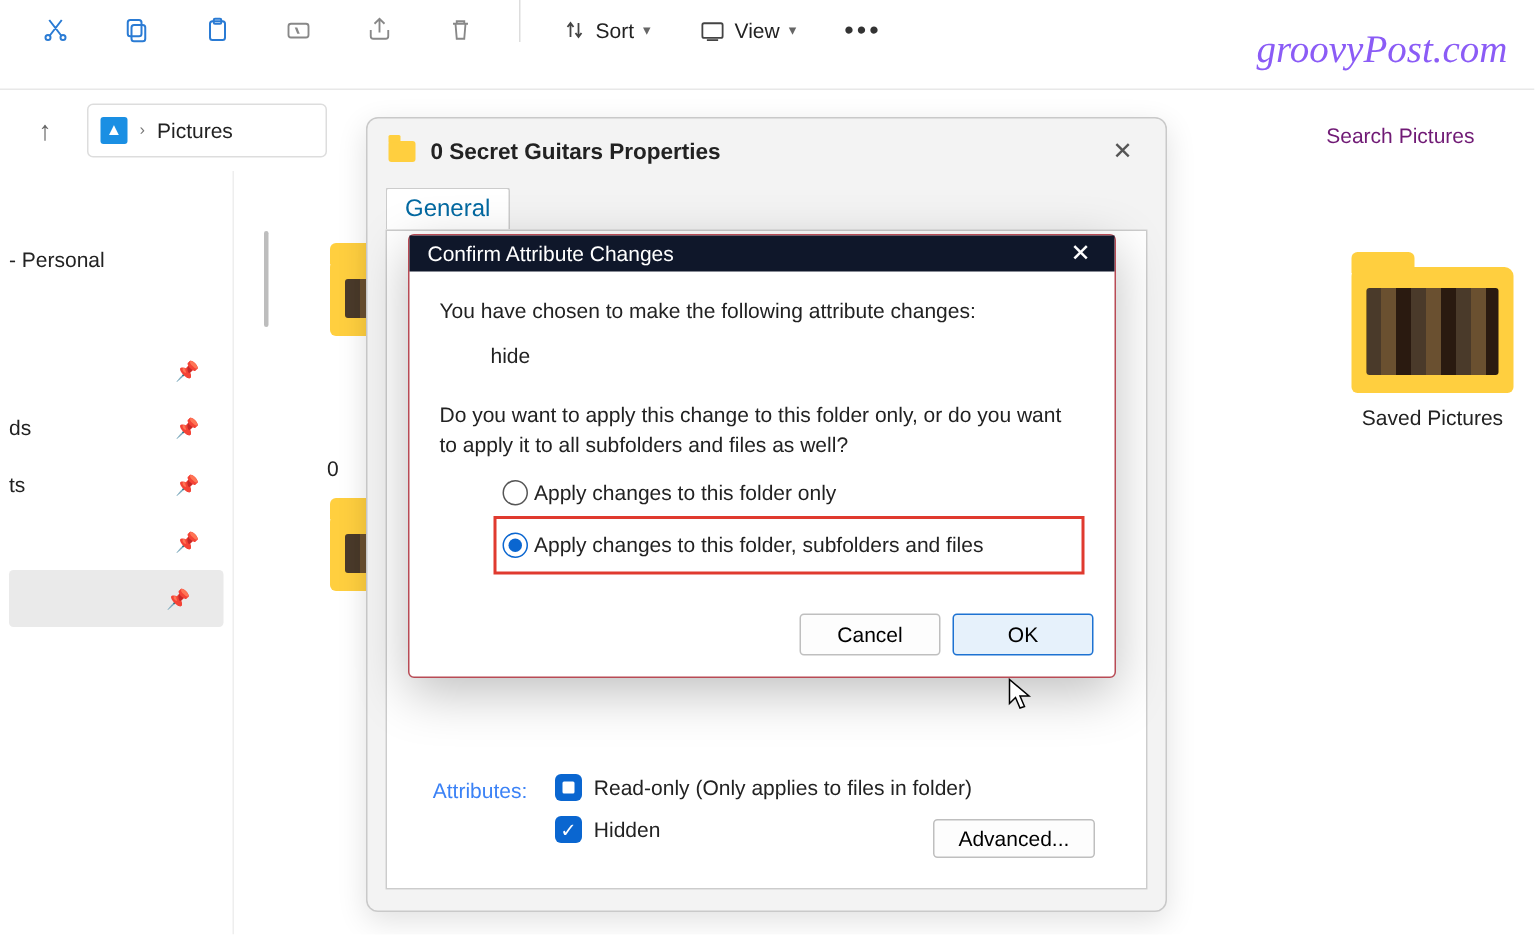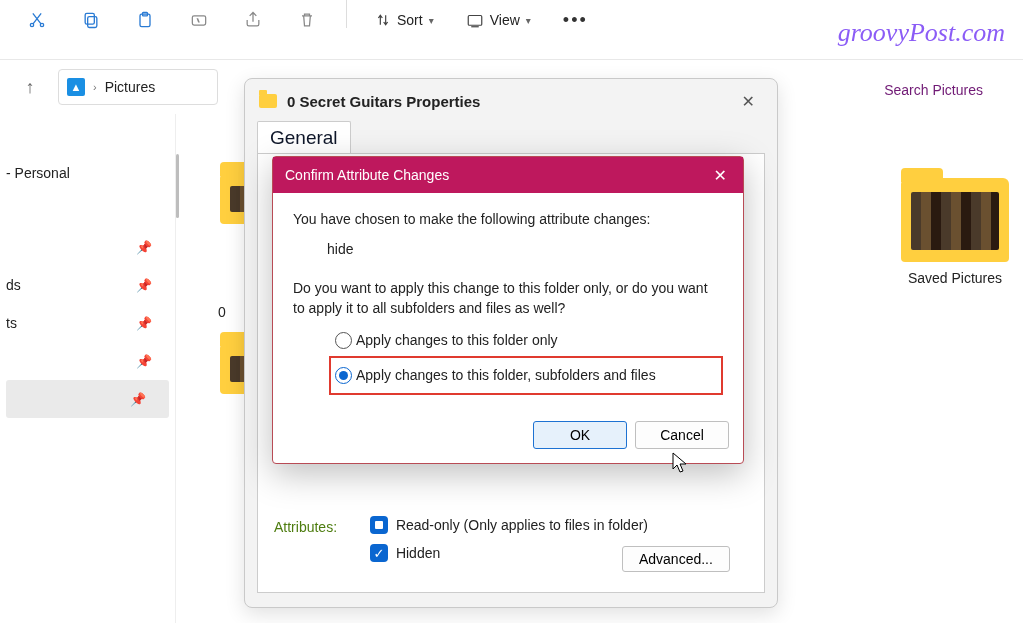--- a/index.html
+++ b/index.html
@@ -15,21 +15,21 @@
 .watermark { position: absolute; right: 18px; top: 18px; font-size: 26px; color: #8b5cf6; font-family: Georgia, serif; font-style: italic; }
 
 
 .addr-row { height: 54px; display: flex; align-items: center; padding: 0 16px; gap: 14px; }
 .back-ico { color: #666; font-size: 18px; width: 28px; text-align: center; }
 .bc-box { flex: 0 0 160px; height: 36px; border: 1px solid #ddd; border-radius: 4px; display: flex; align-items: center; padding: 0 8px; gap: 8px; background: #fff; }
 .pic-ico { width: 18px; height: 18px; background: #1a8fe3; border-radius: 2px; display: flex; align-items: center; justify-content: center; color: #fff; font-size: 11px; }
 .bc-chev { color: #777; font-size: 11px; }
 
 
-.leftnav { position: absolute; left: 0; top: 114px; width: 176px; height: 509px; border-right: 1px solid #eee; padding-top: 40px; }
+.leftnav { position: absolute; left: 0; top: 114px; width: 156px; height: 509px; border-right: 1px solid #eee; padding-top: 40px; }
 .leftnav .vbar { position: absolute; left: 176px; top: 40px; width: 3px; height: 64px; background: #bdbdbd; border-radius: 2px; }
 .nav-item { height: 38px; display: flex; align-items: center; padding-left: 6px; padding-right: 12px; position: relative; color: #222; font-size: 14px; }
 .nav-item .pin { position: absolute; right: 22px; color: #888; font-size: 13px; }
 .nav-item.selected { background: #eaeaea; border-radius: 3px; margin: 0 6px; }
 
 
 .content { position: absolute; left: 188px; top: 114px; right: 0; bottom: 0; padding: 20px 24px; }
 .folder-card { width: 120px; text-align: center; position: absolute; }
 .folder-ico { width: 108px; height: 84px; background: #ffcf3f; border-radius: 6px 6px 4px 4px; position: relative; margin: 0 auto 8px; }
 .folder-ico::before { content: ""; position: absolute; top: -10px; left: 0; width: 42px; height: 14px; background: #ffcf3f; border-radius: 4px 4px 0 0; }
@@ -40,34 +40,34 @@
 .search-pl { position: absolute; right: 40px; top: 82px; color: #701a75; font-size: 14px; }
 
 
 .props { position: absolute; left: 244px; top: 78px; width: 534px; height: 530px; background: #f3f3f3; border: 1px solid #c9c9c9; border-radius: 8px; box-shadow: 0 6px 20px rgba(0,0,0,.12); }
 .props-titlebar { height: 44px; display: flex; align-items: center; padding: 0 14px; gap: 10px; }
 .fold-small { width: 18px; height: 14px; background: #ffcf3f; border-radius: 2px; position: relative; }
 .fold-small::before { content: ""; position: absolute; top: -4px; left: 0; width: 8px; height: 5px; background: #ffcf3f; border-radius: 1px 1px 0 0; }
 .props-title { flex: 1; color: #222; font-size: 15px; font-weight: bold; }
 .props-x { color: #555; font-size: 16px; padding: 4px 8px; }
 .tabs-row { height: 30px; padding: 0 12px; display: flex; align-items: flex-end; gap: 2px; }
-.tab { background: #fff; border: 1px solid #ccc; border-bottom: none; padding: 5px 12px 4px; font-size: 19px; border-radius: 2px 2px 0 0; color: #0f172a; margin-top: 31px; }
+.tab { background: #fff; border: 1px solid #ccc; border-bottom: none; padding: 5px 12px 4px; font-size: 16px; border-radius: 2px 2px 0 0; color: #0369a1; margin-top: 31px; }
 .props-body { background: #fff; margin: 0 12px 12px; border: 1px solid #ccc; height: 440px; position: relative; }
 .attr-row { position: absolute; left: 16px; bottom: 20px; right: 16px; }
-.attr-label { color: #4d7c0f; display: inline-block; width: 92px; vertical-align: top; padding-top: 3px; }
+.attr-label { color: #3b82f6; display: inline-block; width: 92px; vertical-align: top; padding-top: 3px; text-align: center; }
 .chk-line { display: flex; align-items: center; gap: 8px; margin-bottom: 10px; }
 .chk { width: 18px; height: 18px; border-radius: 4px; display: flex; align-items: center; justify-content: center; color: #fff; font-size: 13px; }
 .chk.blue-solid { background: #0a66d0; }
 .chk.blue-indet { background: #0a66d0; }
 .chk.blue-indet::after { content: ""; width: 8px; height: 8px; background: #fff; border-radius: 1px; }
 .adv-btn { position: absolute; right: 0; bottom: 0; border: 1px solid #bfbfbf; background: #fdfdfd; padding: 4px 16px; border-radius: 3px; font-size: 14px; }
 
 
 .confirm { position: absolute; left: 272px; top: 156px; width: 472px; background: #fff; border: 1px solid #b84b55; border-radius: 4px; box-shadow: 0 10px 34px rgba(0,0,0,.25); z-index: 30; }
-.confirm-title { height: 36px; background: #be185d; color: #fff; display: flex; align-items: center; padding: 0 12px; font-size: 14px; }
+.confirm-title { height: 24px; background: #0f172a; color: #fff; display: flex; align-items: center; padding: 0 12px; font-size: 14px; }
 .confirm-title .cx { margin-left: auto; color: #fff; font-size: 16px; padding: 0 4px; }
 .confirm-body { padding: 16px 20px 14px; font-size: 14px; color: #222; line-height: 1.45; }
 .confirm-body .indent { padding: 10px 0 18px 34px; }
 .radio-group { padding: 8px 0 2px 40px; }
 .radio-line { display: flex; align-items: center; gap: 4px; padding: 4px 2px; }
 .radio { width: 17px; height: 17px; border: 1.5px solid #555; border-radius: 50%; display: flex; align-items: center; justify-content: center; flex: 0 0 17px; }
 .radio.checked { border-color: #0a66d0; }
 .radio.checked::after { content: ""; width: 9px; height: 9px; background: #0a66d0; border-radius: 50%; }
 .hi-box { border: 2.5px solid #e03a2f; padding: 3px 6px 3px 2px; margin-left: -4px; margin-top: 2px; }
 .confirm-btns { display: flex; justify-content: flex-end; gap: 8px; padding: 10px 14px 14px; }
@@ -237,20 +237,20 @@
       </label>
       <div class="hi-box">
         <label class="radio-line">
           <span class="radio checked"></span>
           <span>Apply changes to this folder, subfolders and files</span>
         </label>
       </div>
     </div>
   </div>
   <div class="confirm-btns">
+    <button class="win-btn">Cancel</button>
     <button class="win-btn primary">OK</button>
-    <button class="win-btn">Cancel</button>
   </div>
 </div>
 
 <svg class="cursor" width="18" height="22" viewBox="0 0 18 22">
   <path d="M1 1l0 16 4-4 3 7 3-1-3-7 6 0z" fill="#fff" stroke="#000" stroke-width="1"></path>
 </svg>
 
 </body></html>

